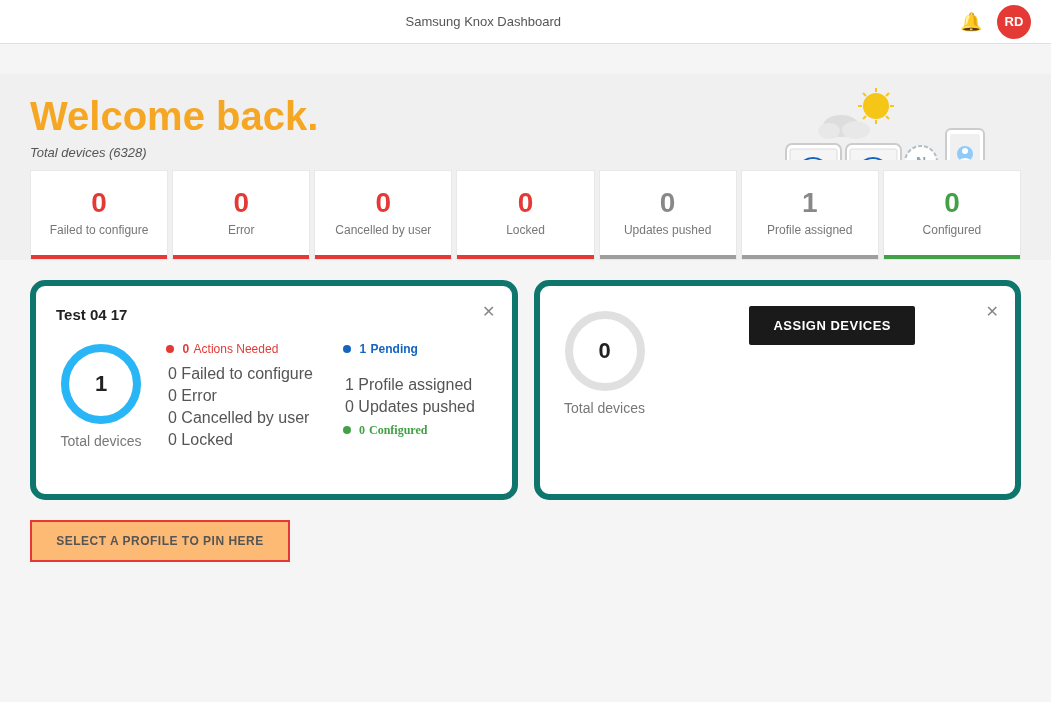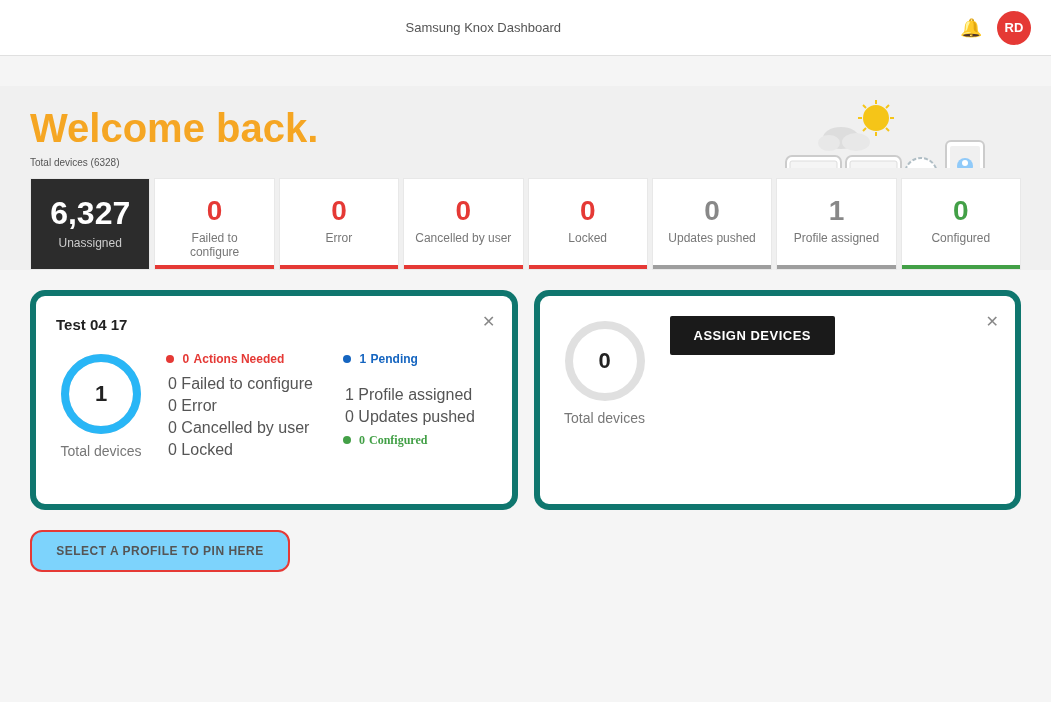--- a/index.html
+++ b/index.html
@@ -1,21 +1,21 @@
 <!DOCTYPE html>
 <html><head>
   <meta charset="utf-8">
   <style>
     * { margin: 0; padding: 0; box-sizing: border-box; }
     body { font-family: 'Segoe UI', Arial, sans-serif; background: #f5f5f5; width: 1051px; min-height: 702px; overflow: hidden; }
 
     
     .header {
       background: #fff;
-      height: 56px;
+      height: 44px;
       display: flex;
       align-items: center;
       justify-content: flex-end;
       padding: 8px 20px;
       border-bottom: 1px solid #e0e0e0;
       gap: 14px;
     }
     .header-title { font-size: 13px; color: #555; margin-right: auto; margin-left: auto; }
     .bell-icon { font-size: 18px; color: #555; cursor: pointer; }
     .avatar {
@@ -32,21 +32,21 @@
       overflow: hidden;
       margin-top: 30px;
     }
     .welcome-title {
       font-size: 40px;
       font-weight: 700;
       color: #1a1a1a;
       margin-bottom: 6px;
     }
     .welcome-title span { color: #f5a623; }
-    .total-devices-label { font-size: 10px; color: #555; margin-top: 4px; }
+    .total-devices-label { font-size: 13px; color: #555; margin-top: 4px; font-style: italic; }
 
     
     .illustration {
       position: absolute;
       right: 60px;
       top: 10px;
       width: 360px;
       height: 160px;
     }
 
@@ -137,23 +137,23 @@
       cursor: pointer;
       border-radius: 2px;
     }
 
     
     .pin-section {
       padding: 0 30px 20px 30px;
       background: #f5f5f5;
     }
     .pin-card {
-      background: #7dd3fc;
+      background: #fdba74;
       border: 2px solid #e53935;
-      border-radius: 12px;
+      border-radius: 0;
       display: flex;
       align-items: center;
       justify-content: center;
       max-width: 260px;
       padding: 12px 20px;
       cursor: pointer;
     }
     .pin-btn-text { font-size: 12px; font-weight: 600; color: #555; letter-spacing: 0.5px; }
     .donut-center {
       position: absolute;
@@ -228,24 +228,20 @@
 
       <line x1="338" y1="142" x2="345" y2="118" stroke="#ccc" stroke-width="1.5"></line>
     </svg>
   </div>
 
   <div class="total-devices-label">Total devices (6328)</div>
 </div>
 
 <div class="stats-row">
 
-  <div class="stat-card dark">
-    <div class="stat-number stat-number-lg">6,327</div>
-    <div class="stat-label">Unassigned</div>
-  </div>
 
   <div class="stat-card">
     <div class="stat-number red">0</div>
     <div class="stat-label">Failed to configure</div>
     <div class="stat-bar red"></div>
   </div>
 
   <div class="stat-card">
     <div class="stat-number red">0</div>
     <div class="stat-label">Error</div>
@@ -303,21 +299,21 @@
           </div>
         </div>
         <div class="donut-label">Total devices</div>
       </div>
 
       <div class="stats-cols">
         <div>
           <div style="margin-bottom:8px;">
             <span class="dot dot-red"></span>
             <span style="color:#e53935;font-size:12px;font-weight:700;">0</span>
-            <span style="color:#e53935;font-size:12px;font-weight:700;">Actions Needed</span>
+            <span style="color:#e53935;font-size:12px;font-weight:400;">Actions Needed</span>
           </div>
           <div class="stats-item">
             <span>0</span>
             <span>Failed to configure</span>
           </div>
           <div class="stats-item">
             <span>0</span>
             <span>Error</span>
           </div>
           <div class="stats-item">
@@ -364,21 +360,21 @@
           <svg width="90" height="90" viewBox="0 0 90 90">
             <circle cx="45" cy="45" r="36" fill="none" stroke="#e0e0e0" stroke-width="8"></circle>
           </svg>
           <div class="donut-center">
             <div class="donut-center-num">0</div>
           </div>
         </div>
         <div class="donut-label">Total devices</div>
       </div>
 
-      <div style="display:flex;align-items:center;flex:1;">
+      <div style="display:flex;align-items:center;justify-content:center;flex:1;">
         <button class="assign-btn">ASSIGN DEVICES</button>
       </div>
     </div>
   </div>
 
 </div>
 
 <div class="pin-section">
   <div class="pin-card">
     <span class="pin-btn-text">SELECT A PROFILE TO PIN HERE</span>

